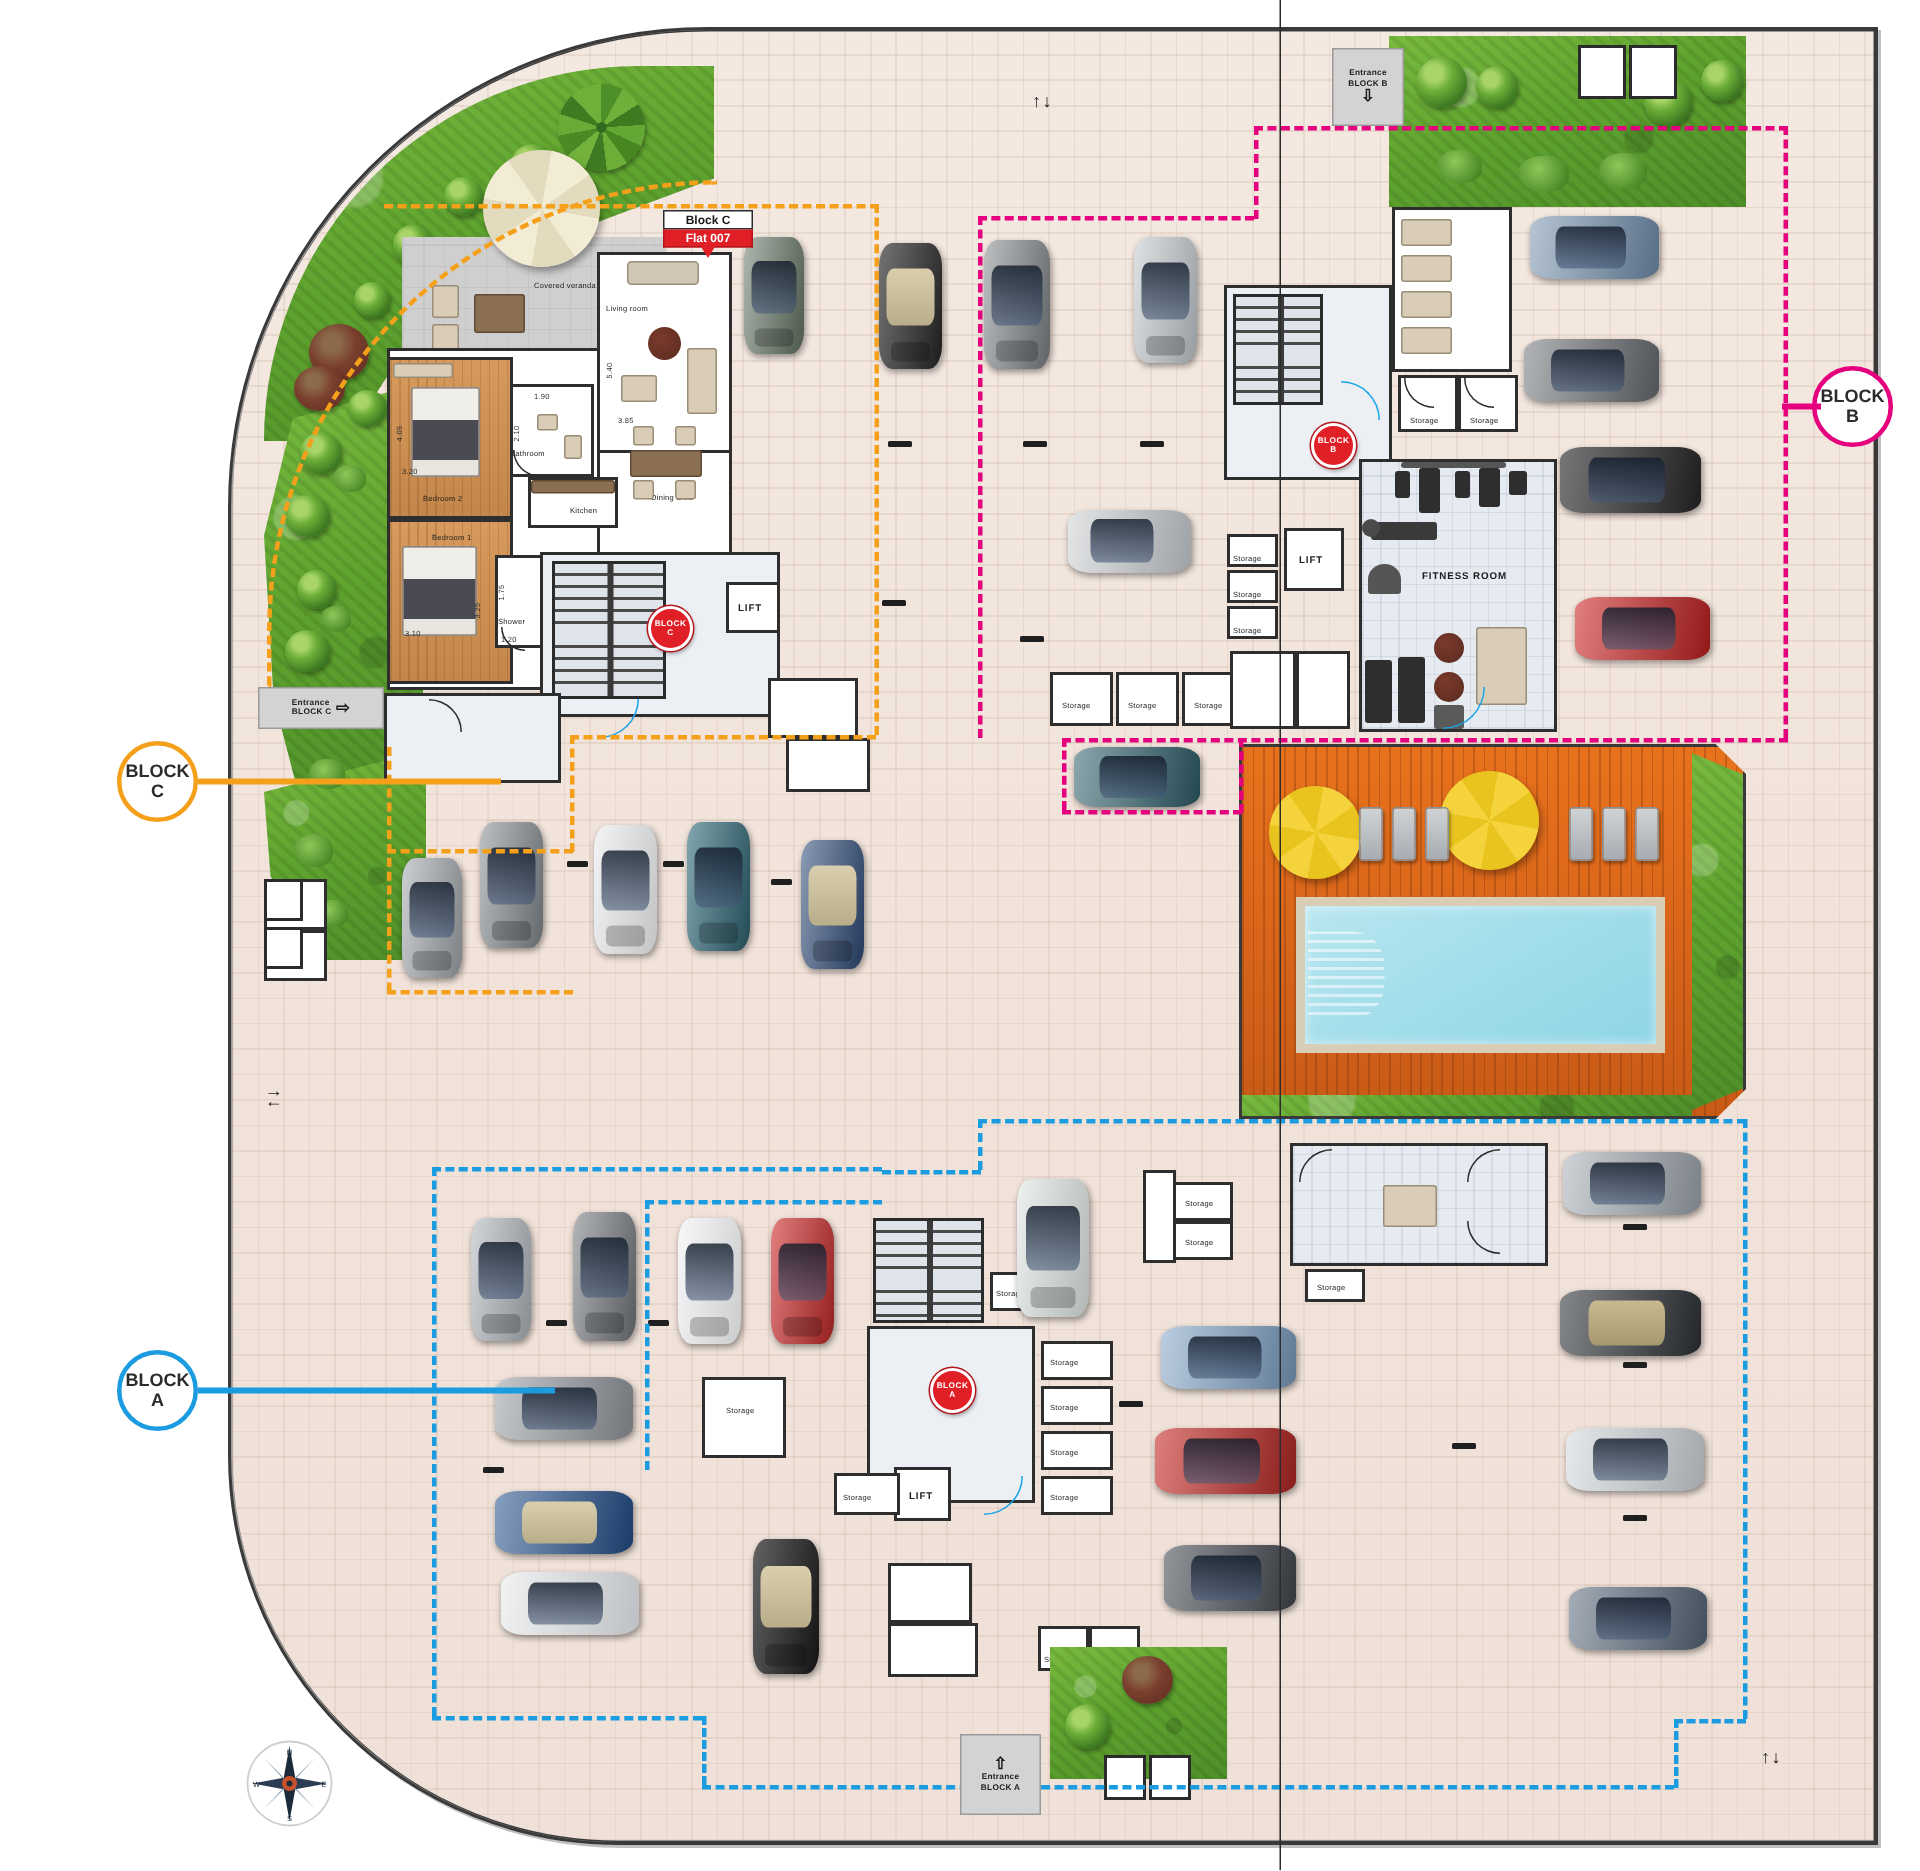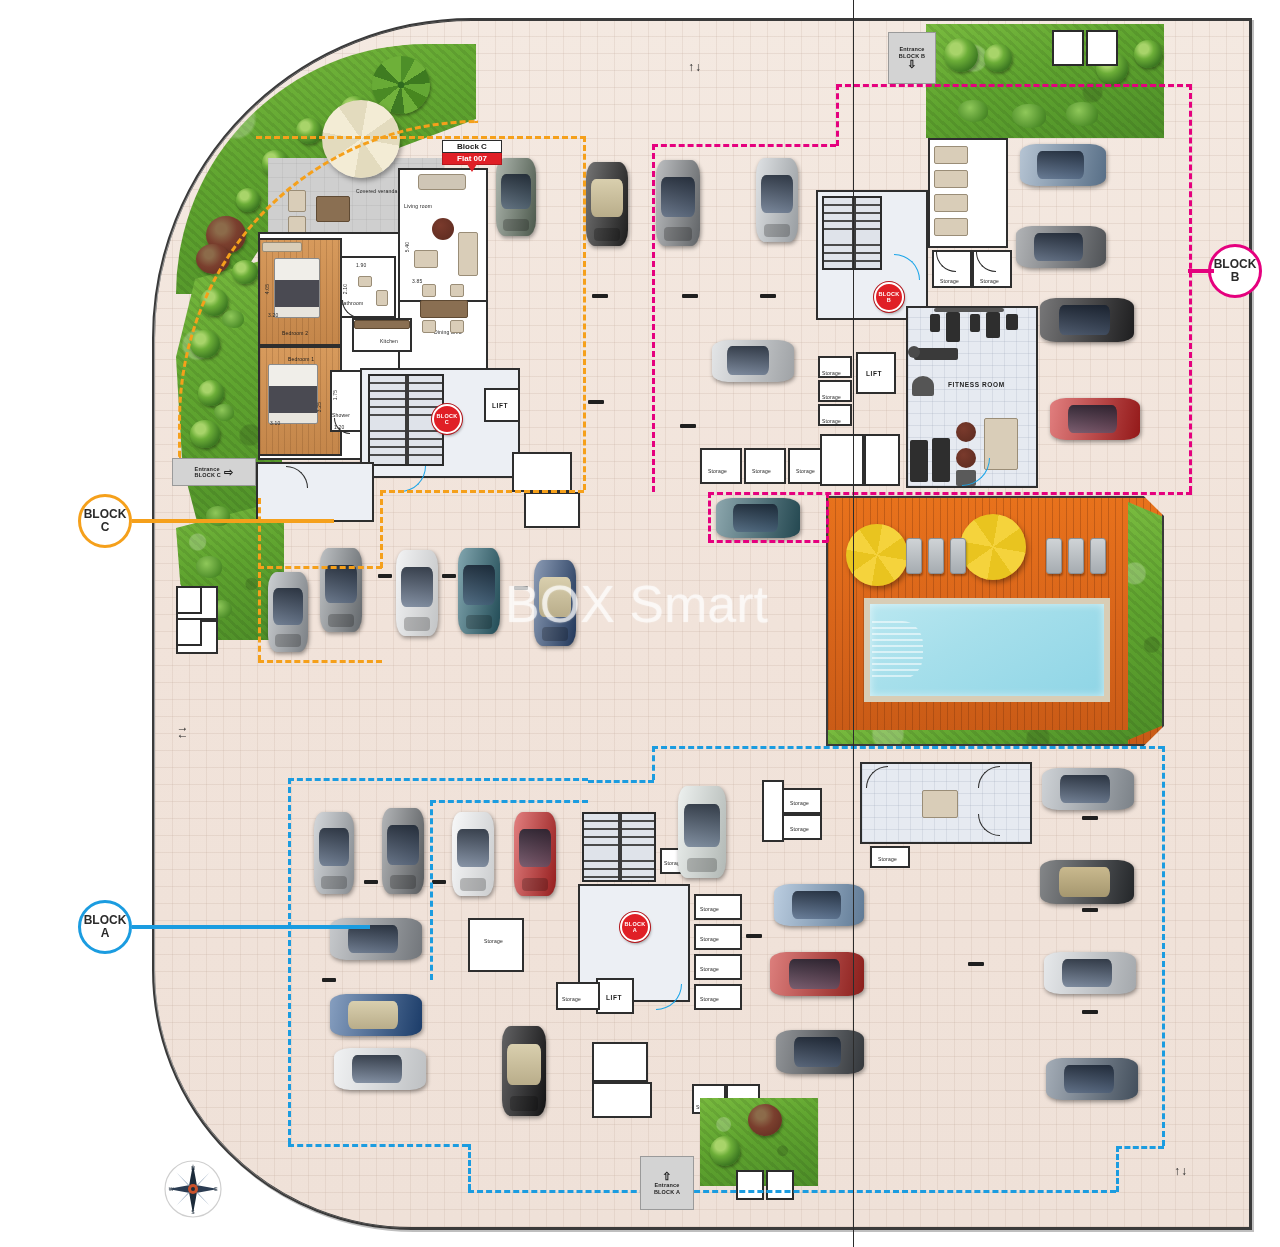--- a/index.html
+++ b/index.html
@@ -271,21 +271,20 @@
 </style>
 </head>
 <body>
 
 <div id="stage">
 
   <div class="slab"></div>
   <div class="slab-inner-edge"></div>
 
   <div class="watermark">
-    <div class="l1">BOX Smart</div>
   </div>
 
   <div class="seclinev" style="left:853px; top:0; height:760px;"></div>
   <div class="seclinev" style="left:853px; top:760px; height:487px;"></div>
 
   <div class="green" style="left:176px; top:44px; width:300px; height:250px; border-top-left-radius:300px; clip-path:polygon(0 100%, 0 55%, 10% 32%, 28% 14%, 52% 4%, 78% 0, 100% 0, 100% 30%, 60% 48%, 30% 78%, 18% 100%);"></div>
   <div class="green" style="left:176px; top:255px; width:106px; height:300px; border-bottom-left-radius:90px; clip-path:polygon(100% 0, 100% 100%, 28% 100%, 6% 70%, 0 34%, 18% 8%);"></div>
   <div class="green" style="left:176px; top:500px; width:108px; height:140px; clip-path:polygon(100% 0,100% 100%,30% 100%,4% 60%,0 20%);"></div>
 
   <div class="tree palm" style="left:372px; top:56px; width:58px; height:58px;"></div>

